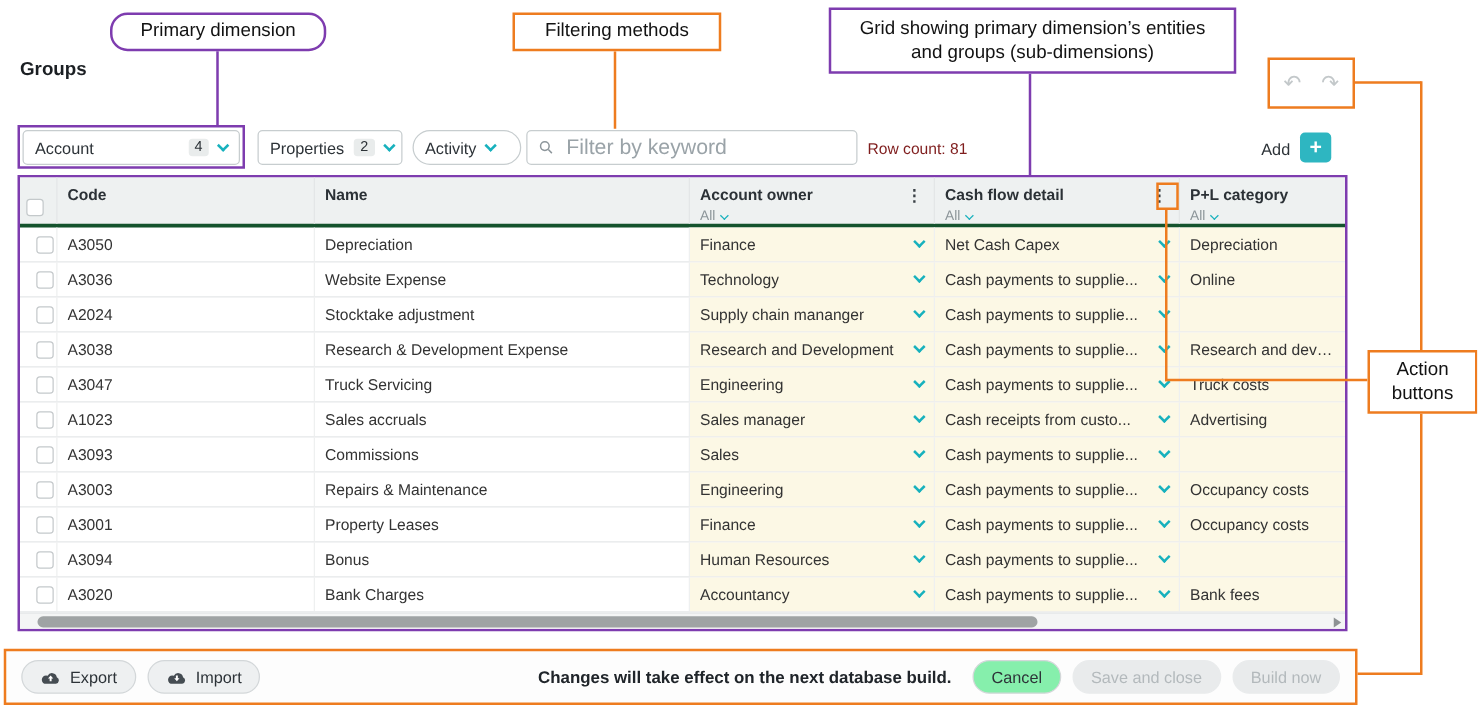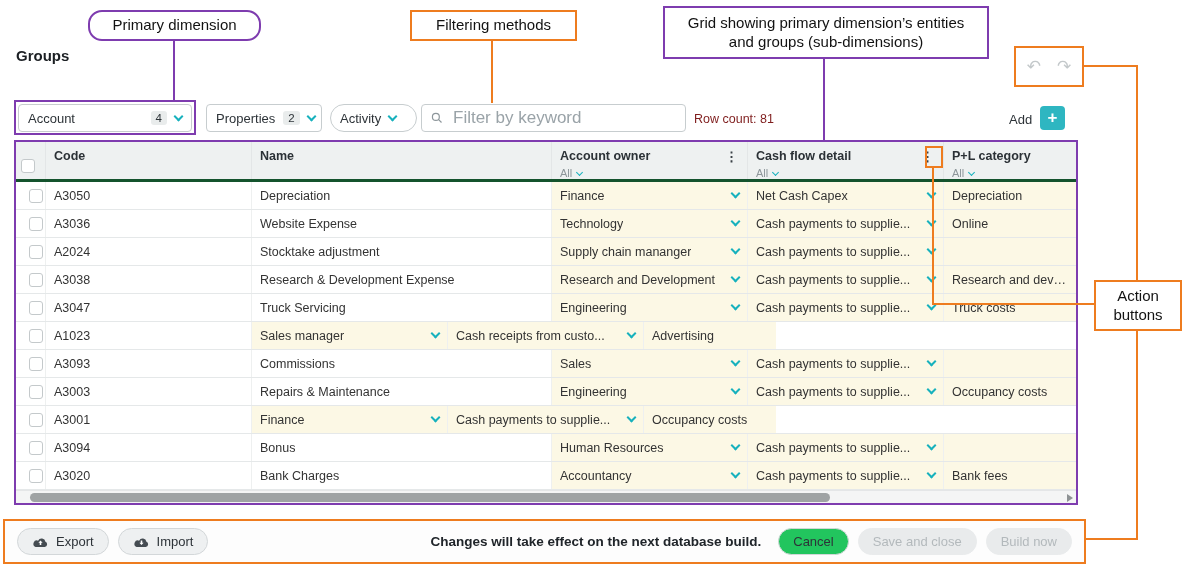--- a/index.html
+++ b/index.html
@@ -66,21 +66,21 @@
   .cb{width:14px;height:14px;border:1px solid #c4c9cb;border-radius:3px;background:#fff;display:inline-block;margin-left:5px;cursor:pointer;flex:0 0 auto;}
   .hscrollbar{position:absolute;left:0;right:0;bottom:0;height:13px;background:#f4f5f5;border-top:1px solid #e4e6e7;z-index:4;}
   .hthumb{position:absolute;left:14px;top:2px;width:800px;height:9px;background:#9fa3a4;border-radius:5px;cursor:pointer;}
   .harrow{position:absolute;right:3px;top:3px;width:0;height:0;border-top:4px solid transparent;border-bottom:4px solid transparent;border-left:6px solid #8e9294;cursor:pointer;}
 
   
   .footer{position:absolute;left:3px;top:519px;width:1083px;height:45px;border:2px solid var(--orange);background:#fdfdfd;
           display:flex;align-items:center;padding:0 12px;gap:9px;z-index:3;}
   .pill{height:27px;border-radius:14px;display:flex;align-items:center;gap:7px;padding:0 14px;font-size:13px;color:var(--ink);
         background:#eef0f1;border:1px solid #d3d7d9;cursor:pointer;font-family:inherit;}
-  .pill.ghost{background:#22c55e;}
+  .pill.ghost{background:#86efac;}
   .pill.disabled{background:#e9ebec;border-color:#e9ebec;color:#b3b9bc;cursor:default;}
   .footer-msg{margin-left:auto;margin-right:8px;font-size:13.5px;font-weight:600;color:#20252a;}
 </style>
 </head>
 <body>
 
 <div class="stage">
 
   <div class="callout purple" style="left:88px;top:10px;width:173px;height:31px;border-radius:14px;">
     <span>Primary dimension</span>
@@ -303,20 +303,23 @@
           <span class="val">Truck costs</span>
         </div>
     </div>
     <div class="row">
       <div class="cell c-check">
           <span class="cb"></span>
         </div>
       <div class="cell c-code">
           <span class="val">A1023</span>
         </div>
+      <div class="cell c-name">
+          <span class="val">Sales accruals</span>
+        </div>
       <div class="cell c-owner editable">
           <span class="val">Sales manager</span>
           <span class="chev"></span>
         </div>
       <div class="cell c-cash editable">
           <span class="val">Cash receipts from custo...</span>
           <span class="chev"></span>
         </div>
       <div class="cell c-pl editable">
           <span class="val">Advertising</span>
@@ -365,20 +368,23 @@
       <div class="cell c-pl editable">
           <span class="val">Occupancy costs</span>
         </div>
     </div>
     <div class="row">
       <div class="cell c-check">
           <span class="cb"></span>
         </div>
       <div class="cell c-code">
           <span class="val">A3001</span>
+        </div>
+      <div class="cell c-name">
+          <span class="val">Property Leases</span>
         </div>
       <div class="cell c-owner editable">
           <span class="val">Finance</span>
           <span class="chev"></span>
         </div>
       <div class="cell c-cash editable">
           <span class="val">Cash payments to supplie...</span>
           <span class="chev"></span>
         </div>
       <div class="cell c-pl editable">

